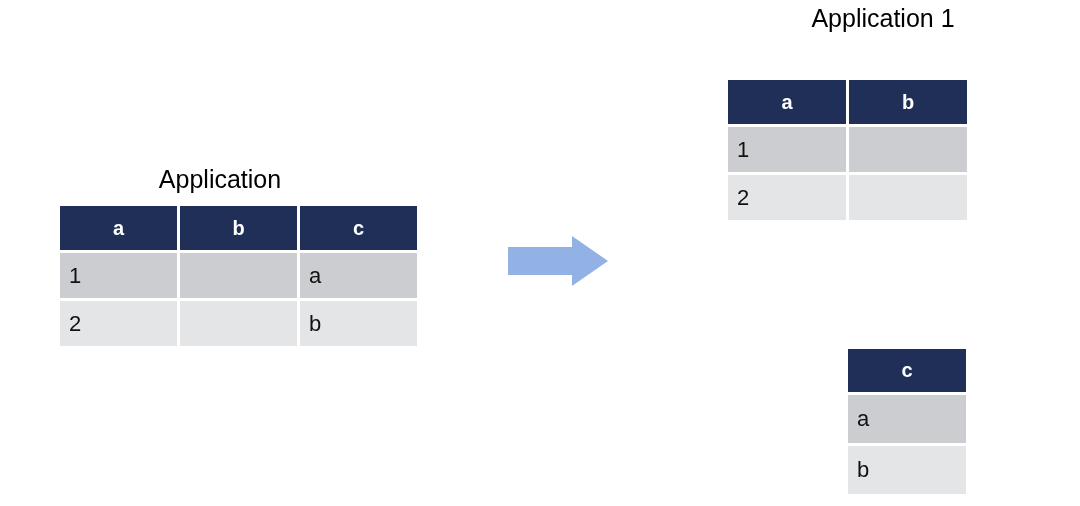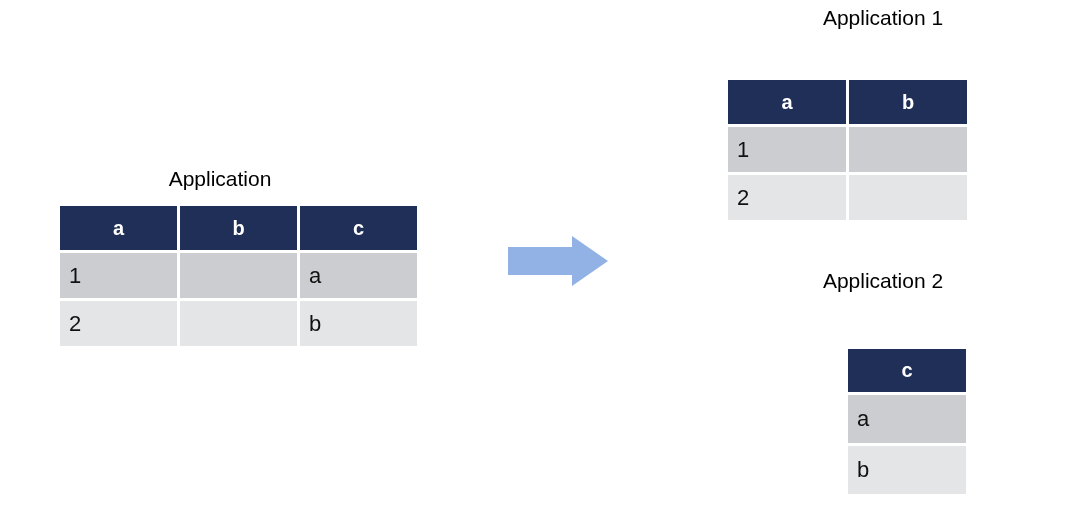--- a/index.html
+++ b/index.html
@@ -16,21 +16,21 @@
   #canvas {
     position: relative;
     width: 1080px;
     height: 506px;
     background: #ffffff;
   }
 
   
   .caption {
     position: absolute;
-    font-size: 21px;
+    font-size: 25px;
     line-height: 26px;
     color: #000000;
     text-align: center;
     white-space: nowrap;
     font-weight: 400;
   }
   #caption-source  { left: 120px; top: 129px; width: 200px; margin-top: 37px; }
   #caption-target1 { left: 783px; top:   5px; width: 200px; }
   #caption-target2 { left: 783px; top: 268px; width: 200px; }
 
@@ -134,21 +134,20 @@
     <div class="tbl-row row-body band-dark">
       <div class="cell">1</div>
       <div class="cell"></div>
     </div>
     <div class="tbl-row row-body band-light">
       <div class="cell">2</div>
       <div class="cell"></div>
     </div>
   </div>
 
-  <div class="caption" id="caption-target2">Application 2</div>
 
   <div class="tbl" id="table-app2">
     <div class="tbl-row row-head">
       <div class="cell">c</div>
     </div>
     <div class="tbl-row row-body band-dark">
       <div class="cell">a</div>
     </div>
     <div class="tbl-row row-body band-light">
       <div class="cell">b</div>

